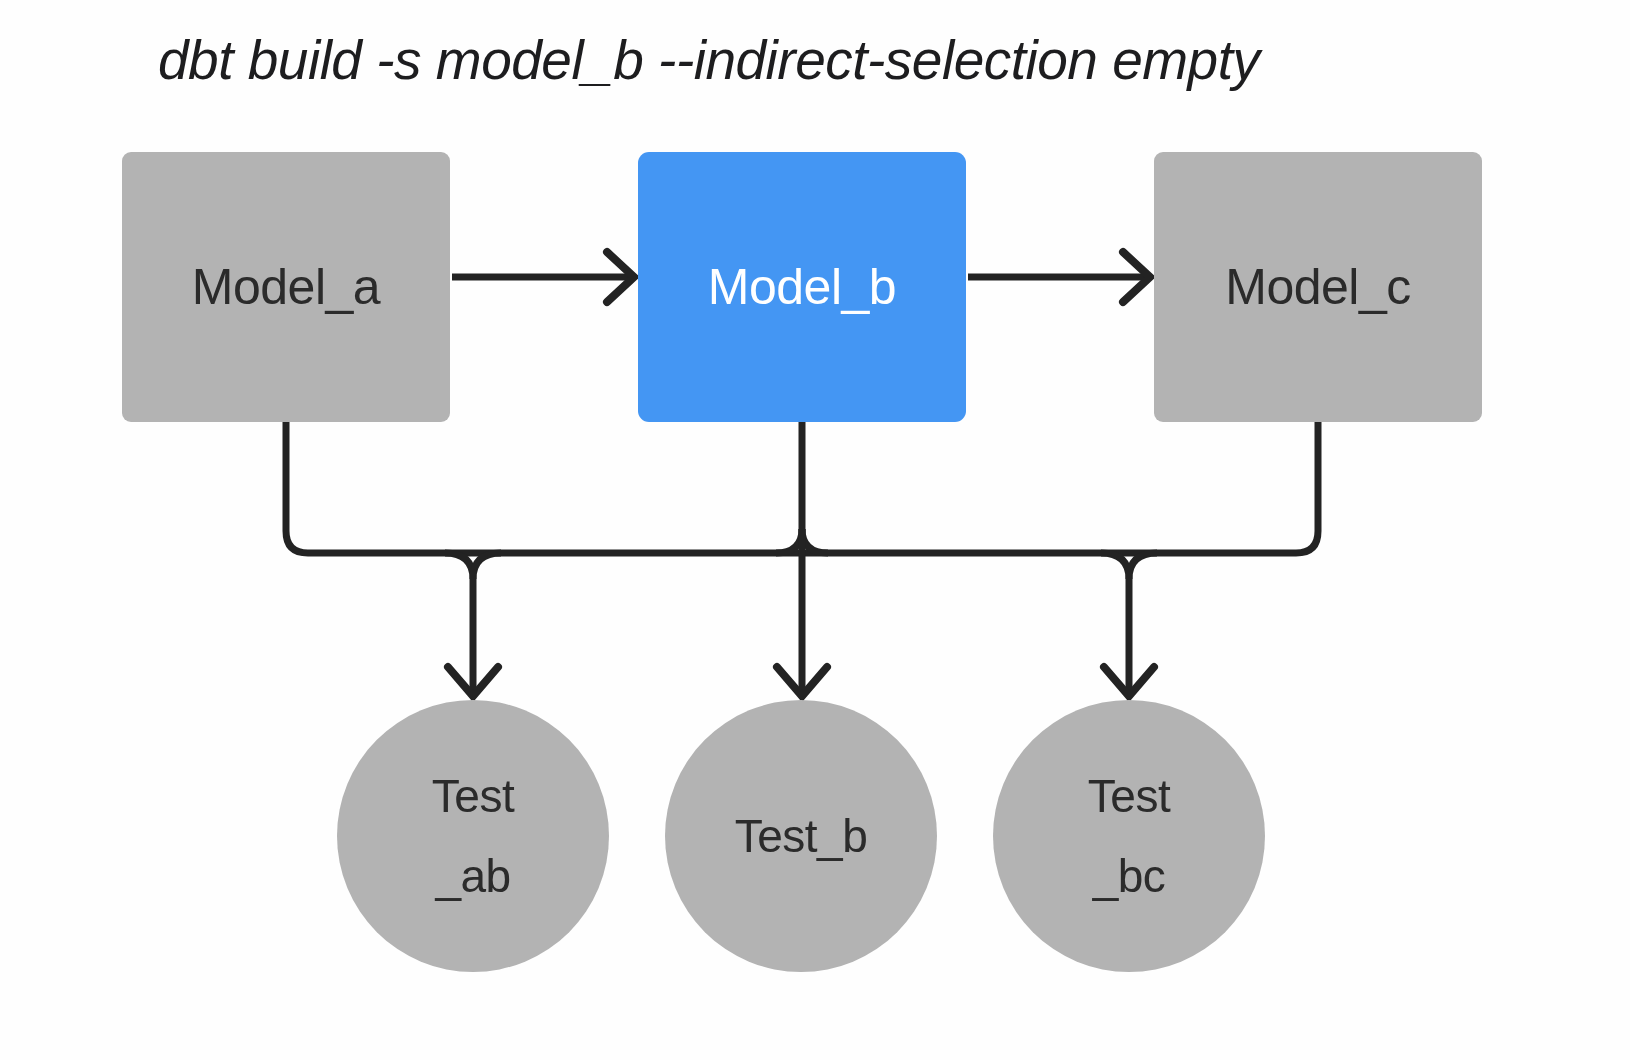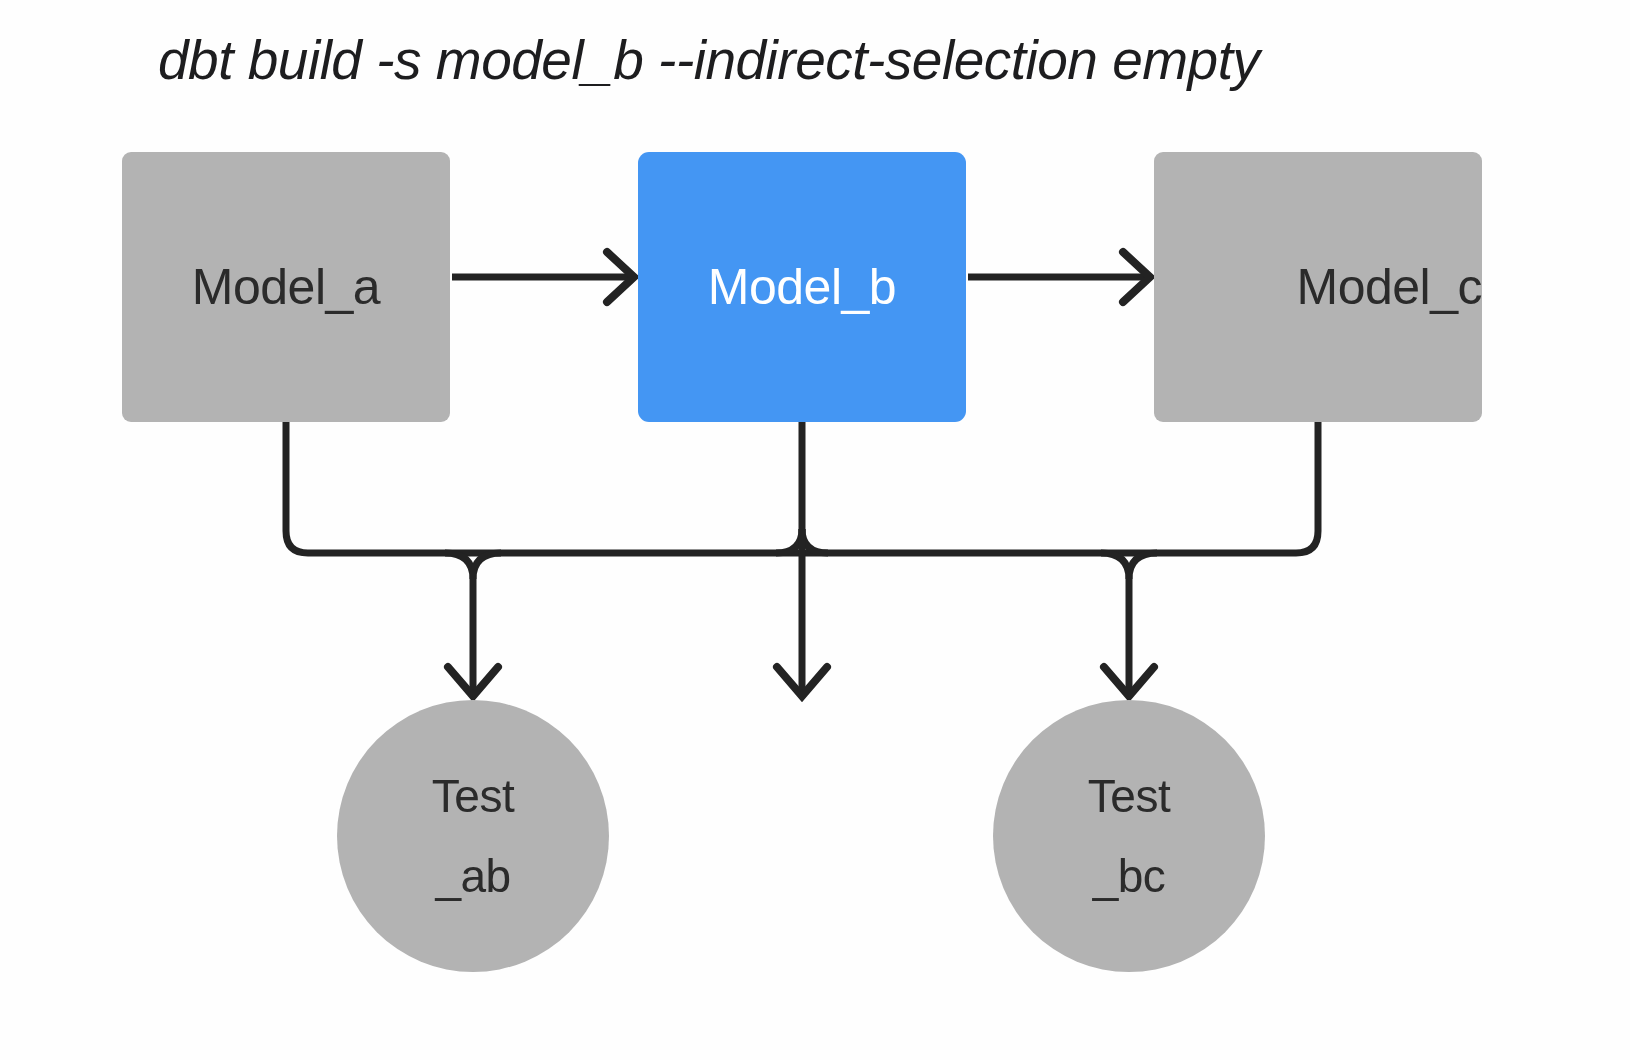--- a/index.html
+++ b/index.html
@@ -57,21 +57,21 @@
     letter-spacing: -0.5px;
     color: #2b2b2b;
     margin-top: 10px;
   }
   .model-box.selected {
     background: #4496f3;
     color: #ffffff;
   }
   .box-a { left: 122px; }
   .box-b { left: 638px; border-radius: 11px; }
-  .box-c { left: 1154px; justify-content: flex-end; }
+  .box-c { left: 1154px; }
   .test-circle {
     position: absolute;
     top: 700px;
     width: 272px;
     height: 272px;
     border-radius: 50%;
     background: #b3b3b3;
     display: flex;
     flex-direction: column;
     align-items: center;
@@ -141,19 +141,22 @@
 
   <div class="model-box box-c">
     <span>Model_c</span>
   </div>
 
   <div class="test-circle circle-ab">
     <span class="line">Test</span>
     <span class="line">_ab</span>
   </div>
 
+  <div class="test-circle circle-b">
+    <span class="line">Test_b</span>
+  </div>
 
   <div class="test-circle circle-bc">
     <span class="line">Test</span>
     <span class="line">_bc</span>
   </div>
 
 </div>
 
 </body></html>

